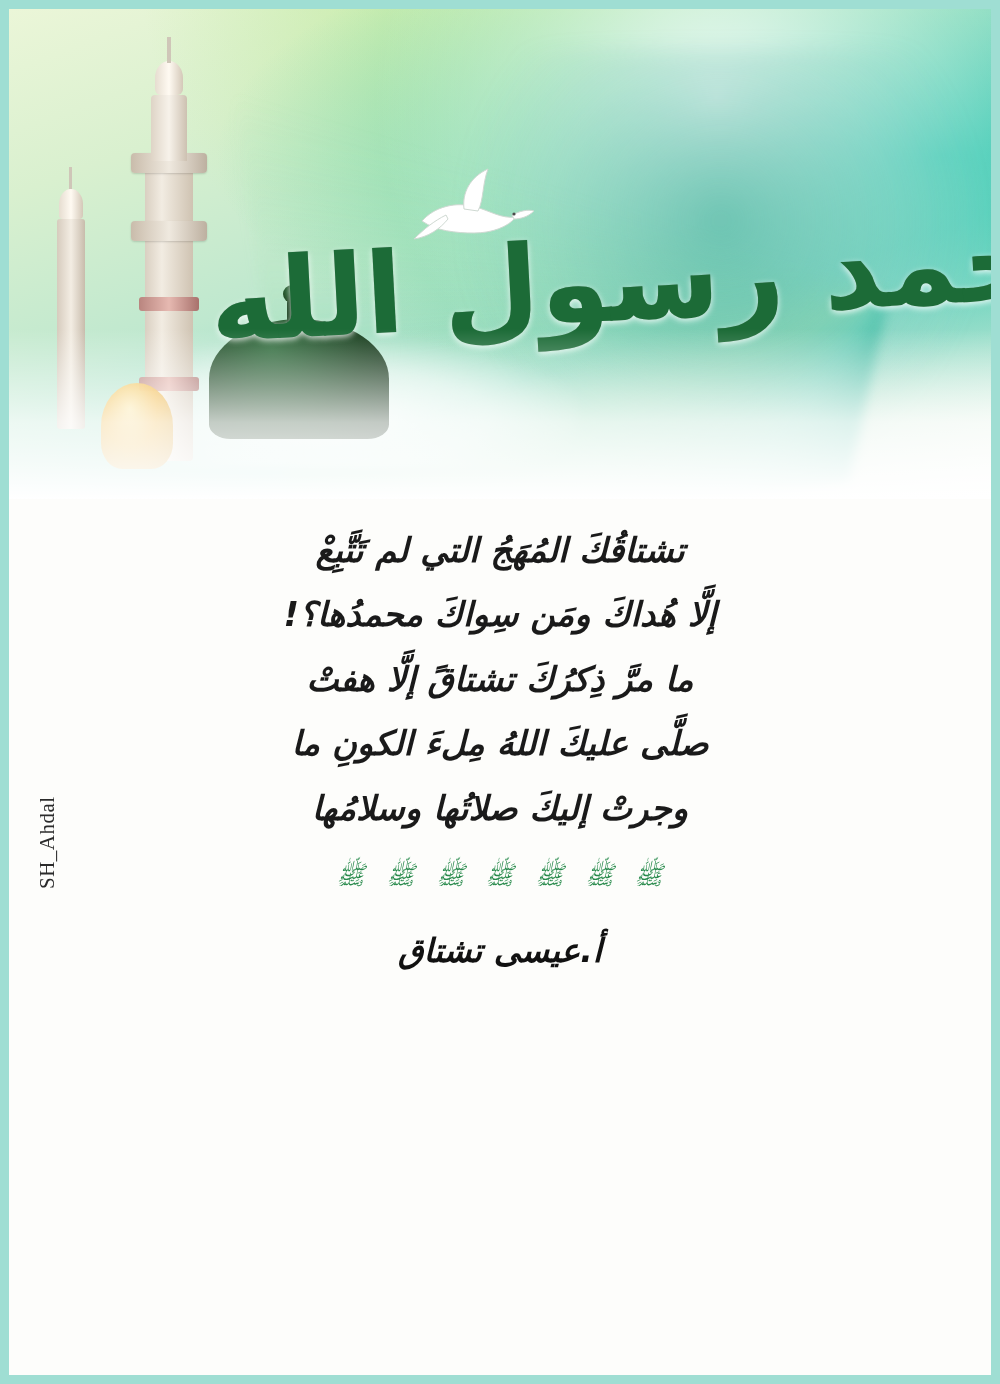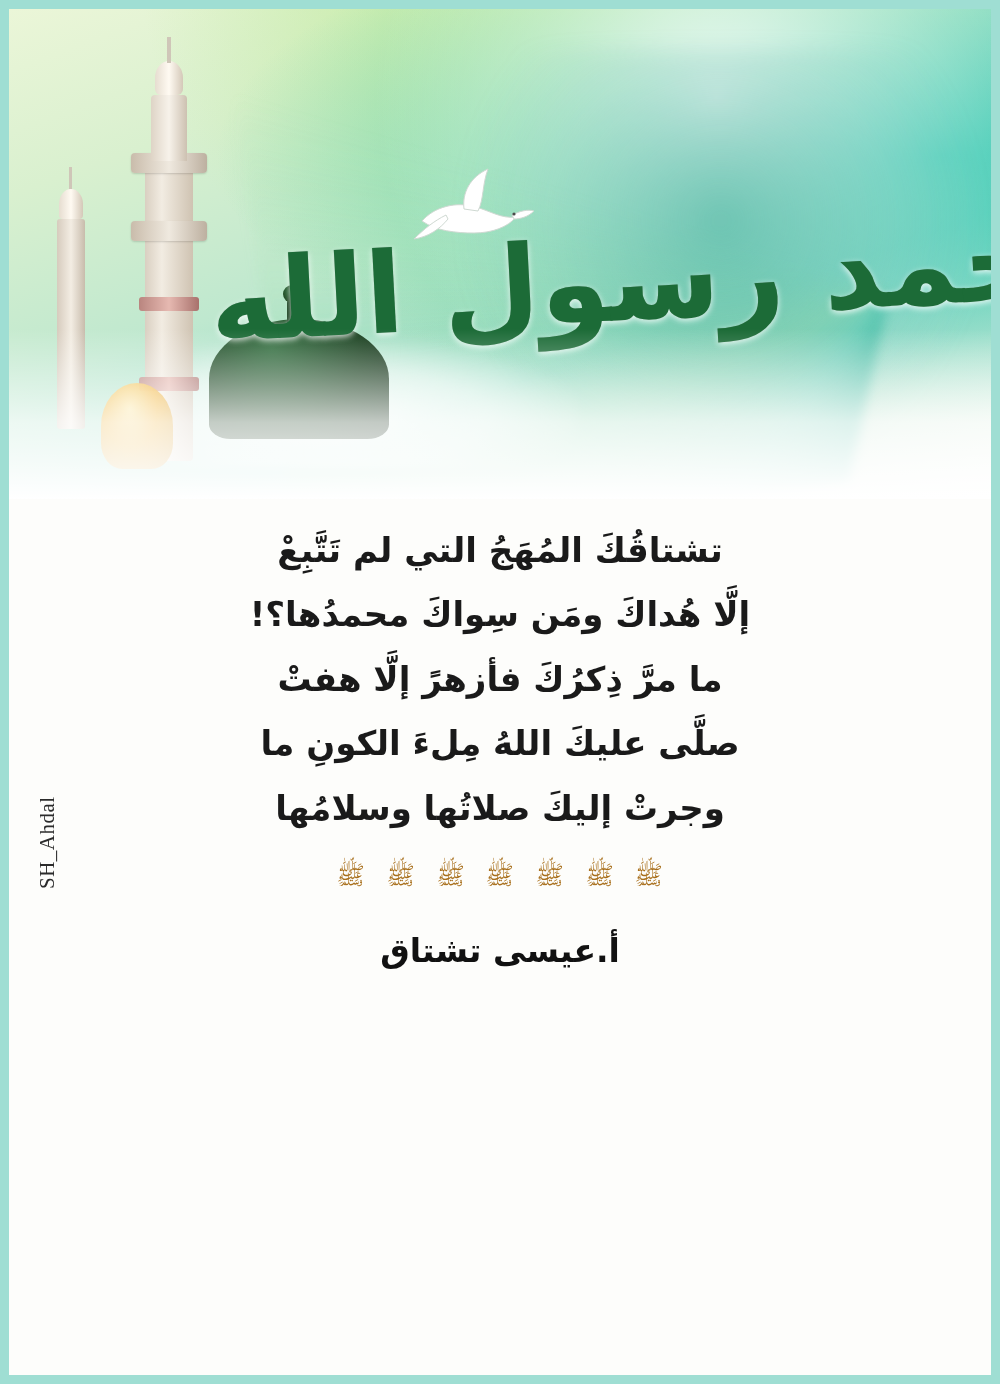--- a/index.html
+++ b/index.html
@@ -249,41 +249,42 @@
     letter-spacing: -2px;
     transform: rotate(-3deg);
     line-height: 1.15;
     white-space: nowrap;
   }
 
   
   .body-area {
     position: relative;
     padding: 22px 58px 0 58px;
+    font-style: italic;
   }
   .poem {
     direction: rtl;
     text-align: center;
     color: #1a1a1a;
     font-family: "DejaVu Sans", "Liberation Sans", sans-serif;
     font-weight: bold;
     font-size: 34px;
     line-height: 1.72;
   }
   .poem .line {
     margin: 0 0 6px 0;
     white-space: nowrap;
   }
 
   
   .salawat {
     margin-top: 22px;
     text-align: center;
     direction: rtl;
-    color: #a16207;
+    color: #15803d;
     font-family: "DejaVu Sans", sans-serif;
     font-size: 26px;
     letter-spacing: 6px;
     opacity: 0.92;
     white-space: nowrap;
   }
   .salawat .unit {
     display: inline-block;
     transform: scaleX(0.9);
     margin: 0 2px;
@@ -361,21 +362,21 @@
       </svg>
     </div>
 
     <div class="calligraphy">محمد رسول الله</div>
   </div>
 
   <div class="body-area">
     <div class="poem">
       <p class="line">تشتاقُكَ المُهَجُ التي لم تَتَّبِعْ</p>
       <p class="line">إلَّا هُداكَ ومَن سِواكَ محمدُها؟!</p>
-      <p class="line">ما مرَّ ذِكرُكَ فأزهرً إلَّا هفتْ</p>
+      <p class="line">ما مرَّ ذِكرُكَ تشتاقً إلَّا هفتْ</p>
       <p class="line">صلَّى عليكَ اللهُ مِلءَ الكونِ ما</p>
       <p class="line">وجرتْ إليكَ صلاتُها وسلامُها</p>
     </div>
 
     <div class="salawat">
       <span class="unit">ﷺ</span>
       <span class="unit">ﷺ</span>
       <span class="unit">ﷺ</span>
       <span class="unit">ﷺ</span>
       <span class="unit">ﷺ</span>

